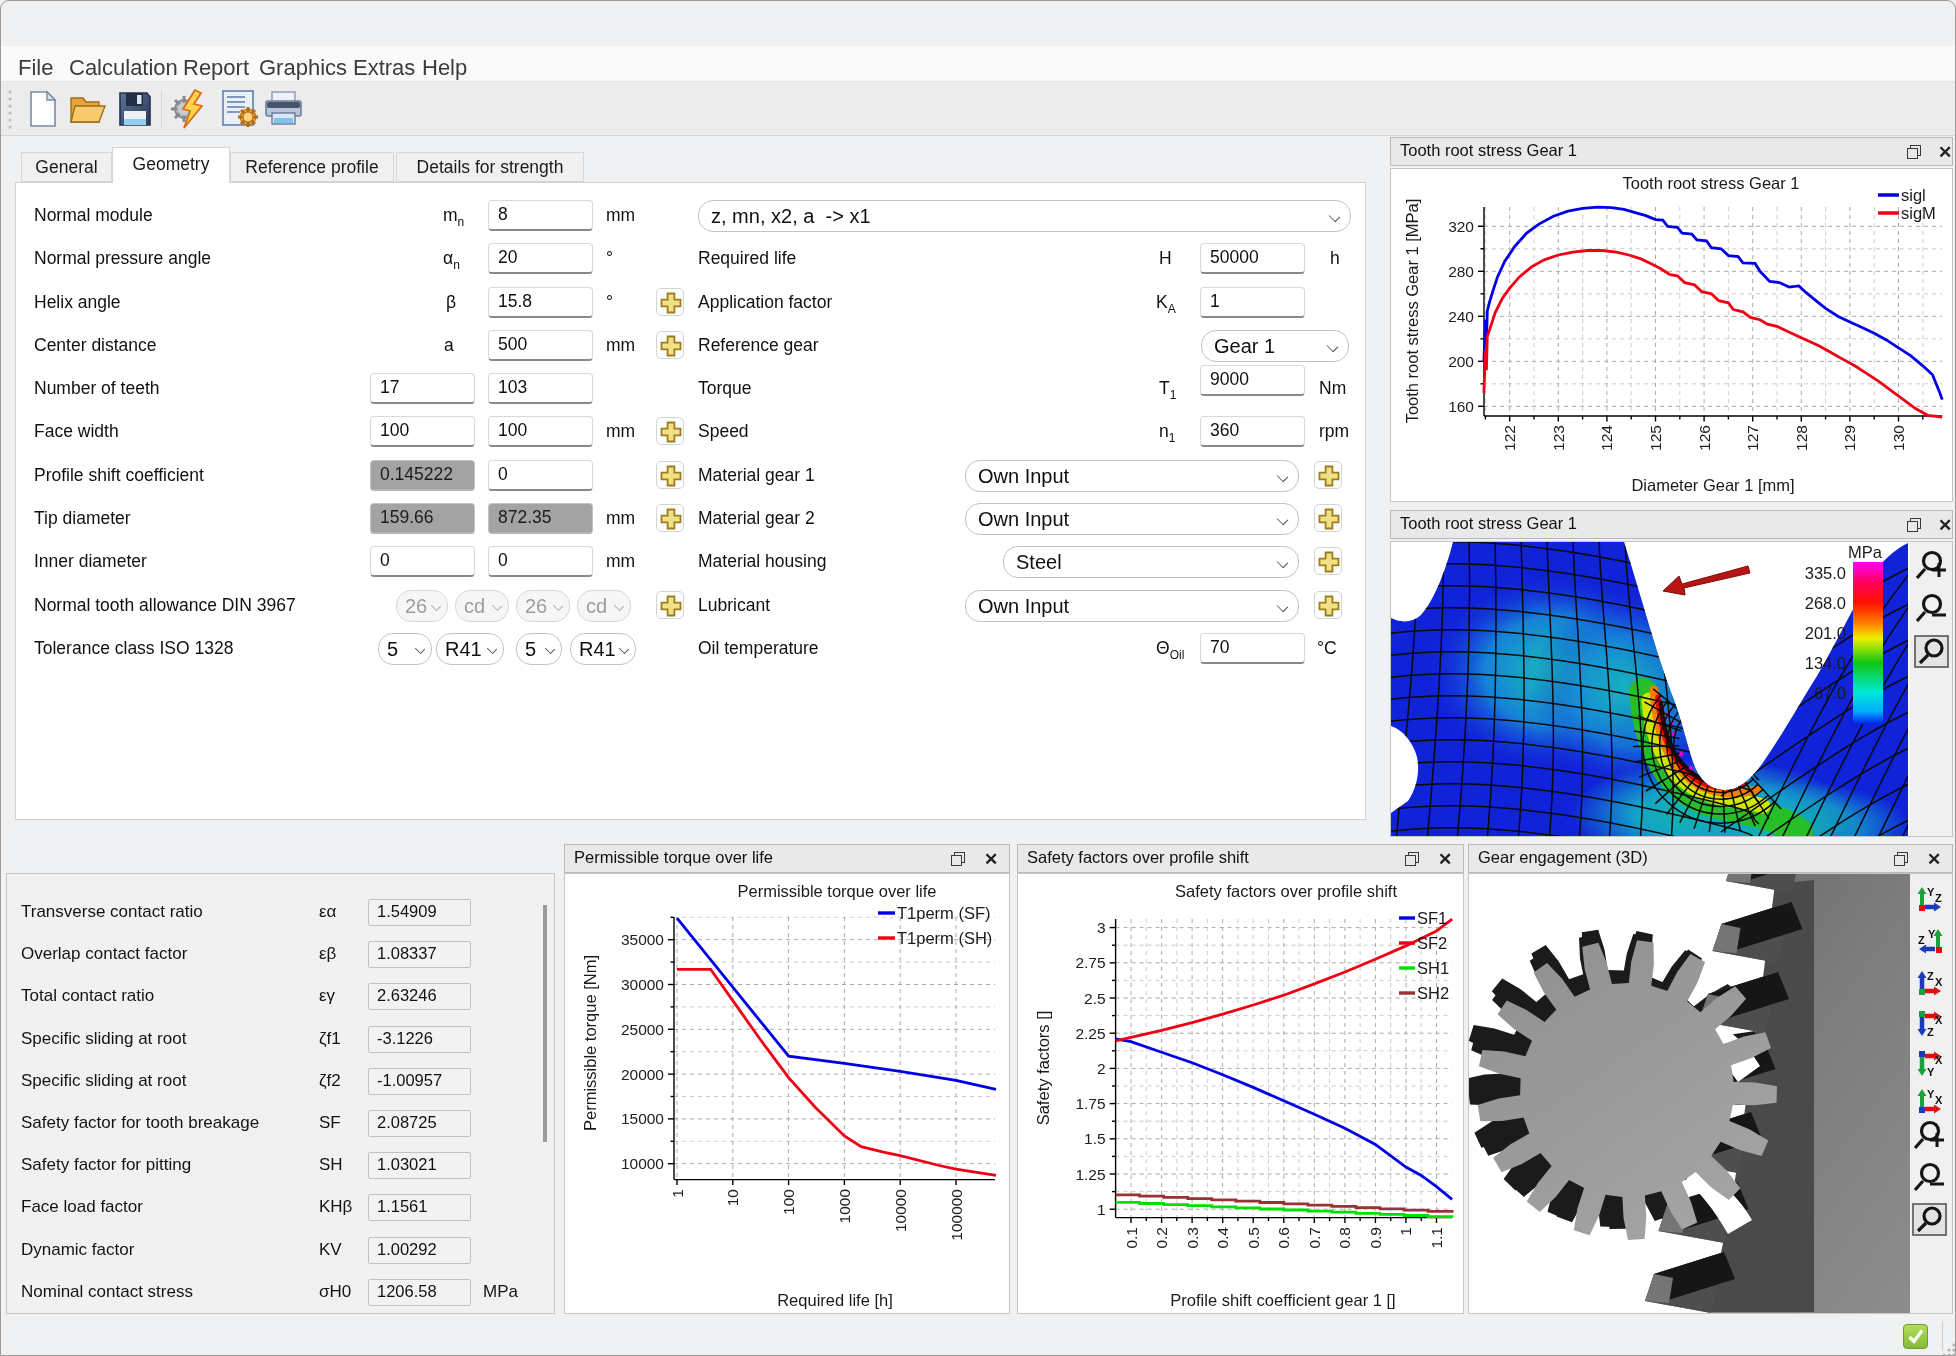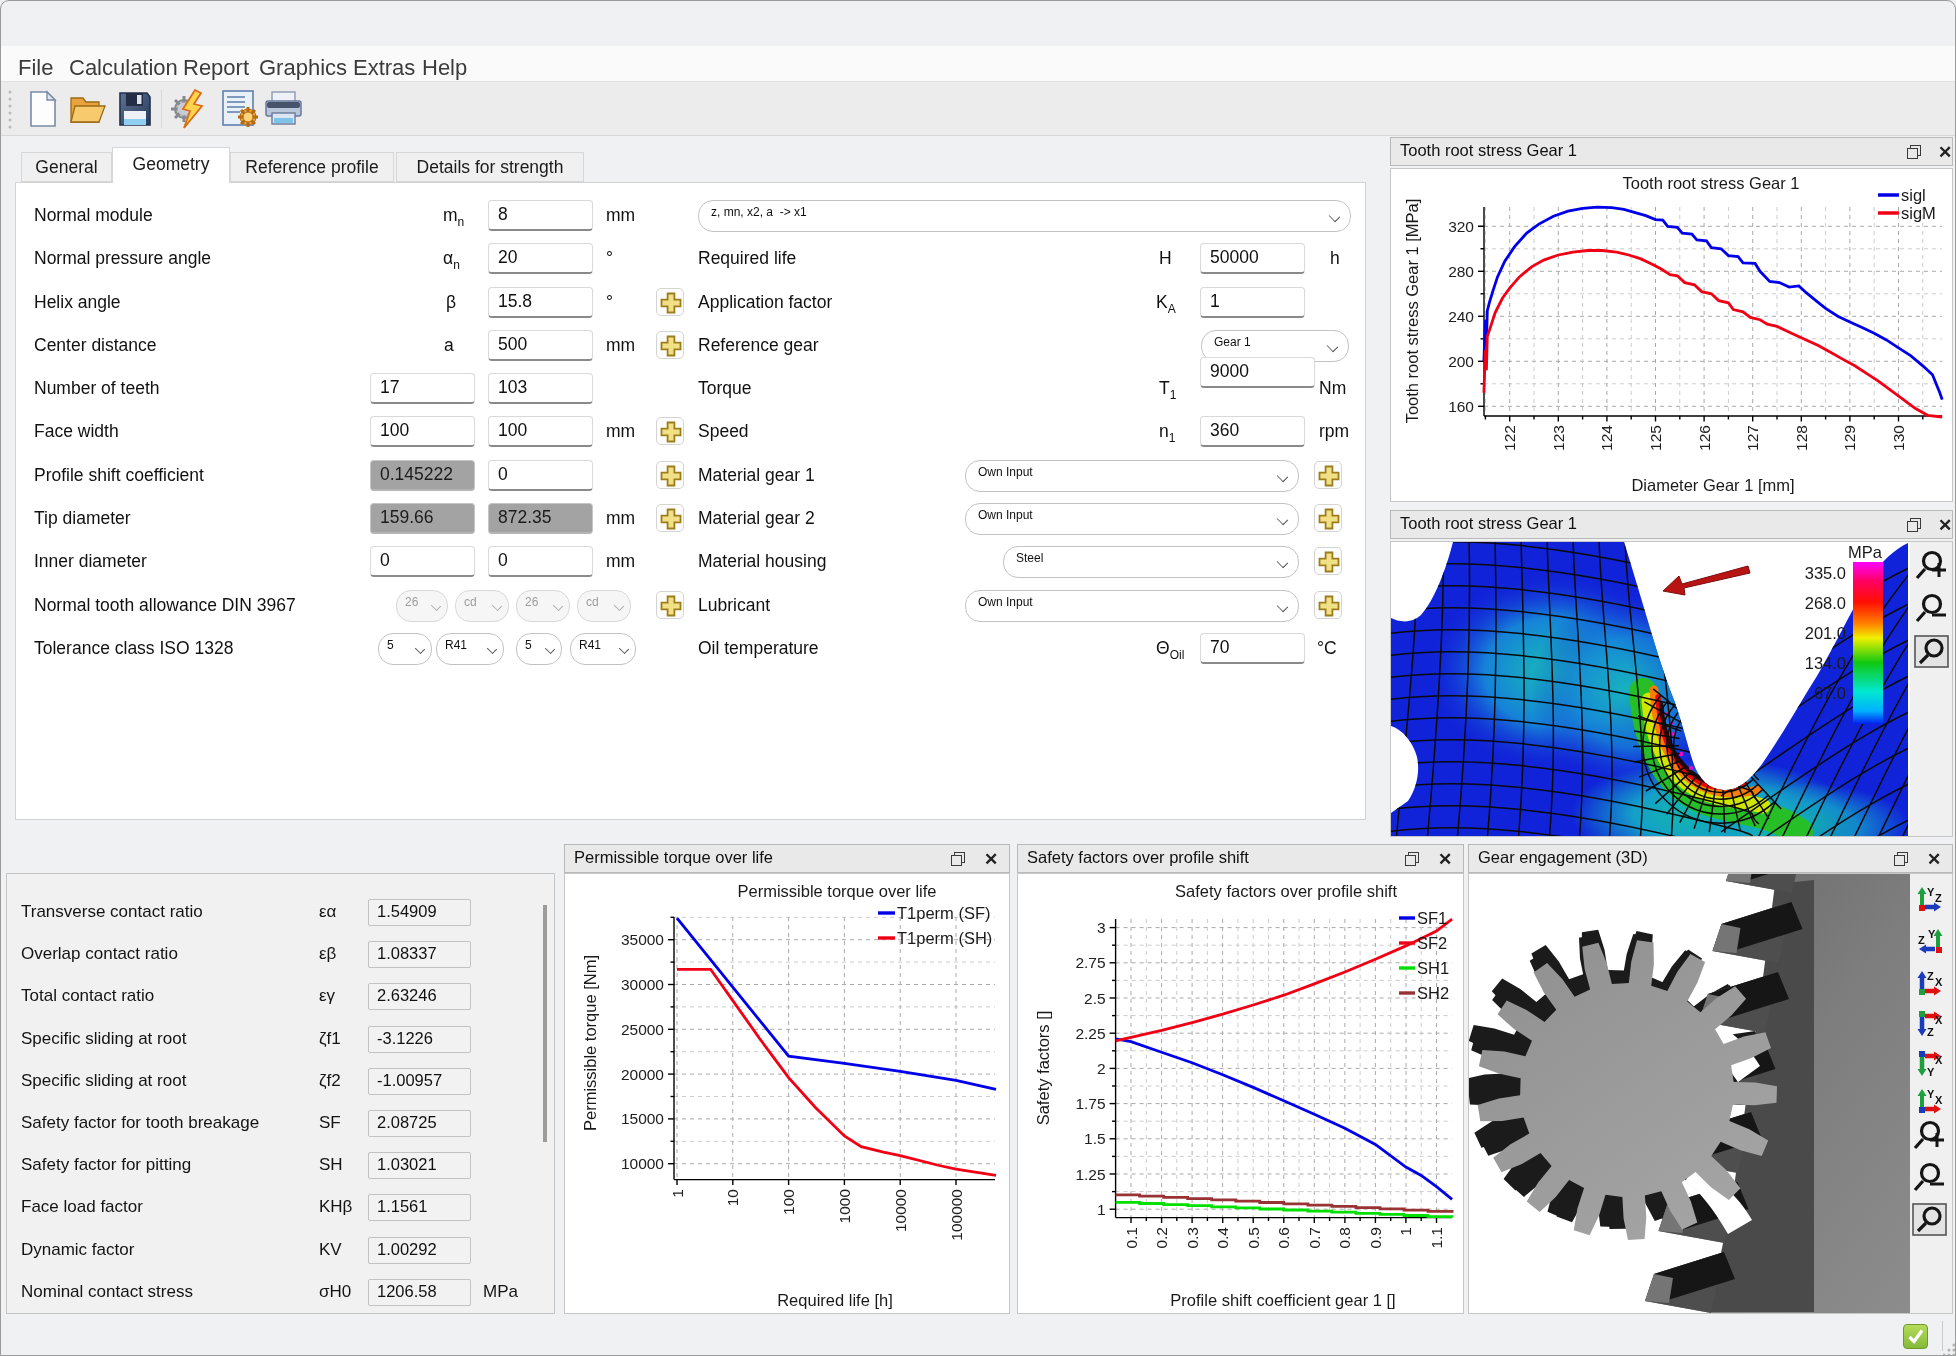--- a/index.html
+++ b/index.html
@@ -15,21 +15,21 @@
 
 .tab{position:absolute;height:30px;background:#f0f0f0;border:1px solid #d7d7d7;font-size:17.5px;text-align:center;line-height:28px;color:#1b1b1b}
 .tab.act{background:#fff;border-bottom:none;height:36px;line-height:32px;z-index:3}
 #pane{position:absolute;left:14px;top:181px;width:1351px;height:638px;background:#fff;border:1px solid #d2d2d2}
 
 .lbl{position:absolute;font-size:17.5px;color:#111;white-space:nowrap}
 .sym{position:absolute;font-size:17.5px;color:#111}
 sub{font-size:12px}
 .inp{position:absolute;width:105px;height:31px;background:#fff;border:1px solid #d9d9d9;border-bottom:2px solid #8a8a8a;border-radius:4px;font-size:17.5px;padding:3px 0 0 9px;color:#101010}
 .inp.gray{background:#a3a3a3;border:1px solid #c5c5c5;border-bottom:2px solid #b5b5b5;color:#1c1c1c}
-.cmb{position:absolute;height:32px;background:#fff;border:1px solid #c3c3c3;border-radius:15px;font-size:12px;padding:4px 0 0 12px;color:#101010;white-space:nowrap}
+.cmb{position:absolute;height:32px;background:#fff;border:1px solid #c3c3c3;border-radius:15px;font-size:20px;padding:4px 0 0 12px;color:#101010;white-space:nowrap}
 .cmb:after{content:"";position:absolute;right:11px;top:11px;width:8px;height:8px;border-right:1.6px solid #4e4e4e;border-bottom:1.6px solid #4e4e4e;transform:rotate(45deg) scale(1,.8)}
 .cmb.sm{padding-left:8px}
 .cmb.sm:after{right:7px;width:7px;height:7px}
 .cmb.dis{background:#f6f6f6;color:#9d9d9d;border-color:#d8d8d8}
 .cmb.dis:after{border-color:#aaa}
 .unit{position:absolute;font-size:17.5px;color:#111}
 .plus{position:absolute;width:28px;height:28px;background:#fdfdfd;border:1px solid #d4d4d4;border-radius:5px}
 .plus svg{position:absolute;left:3px;top:3px}
 
 .dt{position:absolute;height:29px;background:#e9e9e9;border:1px solid #b9b9b9;font-size:16.5px;color:#111;padding:3px 0 0 9px}
@@ -234,21 +234,21 @@
     <div class="sym" style="left:1158px;top:247px">H</div>
     <div class="inp" style="left:1199px;top:242px;width:105px">50000</div>
     <div class="unit" style="left:1329px;top:247px">h</div>
     <div class="lbl" style="left:697px;top:291px">Application factor</div>
     <div class="sym" style="left:1155px;top:291px">K<sub>A</sub></div>
     <div class="inp" style="left:1199px;top:286px;width:105px">1</div>
     <div class="lbl" style="left:697px;top:334px">Reference gear</div>
     <div class="cmb" style="left:1200px;top:329px;width:148px">Gear 1</div>
     <div class="lbl" style="left:697px;top:377px">Torque</div>
     <div class="sym" style="left:1158px;top:377px">T<sub>1</sub></div>
-    <div class="inp" style="left:1199px;top:356px;width:115px">9000</div>
+    <div class="inp" style="left:1199px;top:364px;width:105px">9000</div>
     <div class="unit" style="left:1318px;top:377px">Nm</div>
     <div class="lbl" style="left:697px;top:420px">Speed</div>
     <div class="sym" style="left:1158px;top:420px">n<sub>1</sub></div>
     <div class="inp" style="left:1199px;top:415px;width:105px">360</div>
     <div class="unit" style="left:1318px;top:420px">rpm</div>
     <div class="lbl" style="left:697px;top:464px">Material gear 1</div>
     <div class="cmb" style="left:964px;top:459px;width:334px">Own Input</div>
     <div class="plus" style="left:1313px;top:460px">
       <svg width="22" height="22" viewBox="0 0 22 22">
         <path d="M7.6,1.5 L14.4,1.5 L14.4,7.6 L20.5,7.6 L20.5,14.4 L14.4,14.4 L14.4,20.5 L7.6,20.5 L7.6,14.4 L1.5,14.4 L1.5,7.6 L7.6,7.6 Z" fill="#f2e086" stroke="#9c7f1c" stroke-width="1.8"></path>
@@ -523,21 +523,21 @@
       <rect x="524" y="94" width="33" height="31" fill="#e3e3e3" stroke="#555" stroke-width="1.6"></rect>
       <circle cx="543" cy="106" r="8"></circle>
         <line x1="537" y1="113" x2="529" y2="121"></line>
     </g>
   </svg>
 
   <div class="dockc" style="left:5px;top:872px;width:549px;height:441px;background:#f1f1f1"></div>
   <div class="rl" style="left:20px;top:901px">Transverse contact ratio</div>
     <div class="rl" style="left:318px;top:901px">εα</div>
     <div class="rv" style="top:898px">1.54909</div>
-    <div class="rl" style="left:20px;top:943px">Overlap contact ratio</div>
+    <div class="rl" style="left:20px;top:943px">Overlap contact factor</div>
     <div class="rl" style="left:318px;top:943px">εβ</div>
     <div class="rv" style="top:940px">1.08337</div>
     <div class="rl" style="left:20px;top:985px">Total contact ratio</div>
     <div class="rl" style="left:318px;top:985px">εγ</div>
     <div class="rv" style="top:982px">2.63246</div>
     <div class="rl" style="left:20px;top:1028px">Specific sliding at root</div>
     <div class="rl" style="left:318px;top:1028px">ζf1</div>
     <div class="rv" style="top:1025px">-3.1226</div>
     <div class="rl" style="left:20px;top:1070px">Specific sliding at root</div>
     <div class="rl" style="left:318px;top:1070px">ζf2</div>

